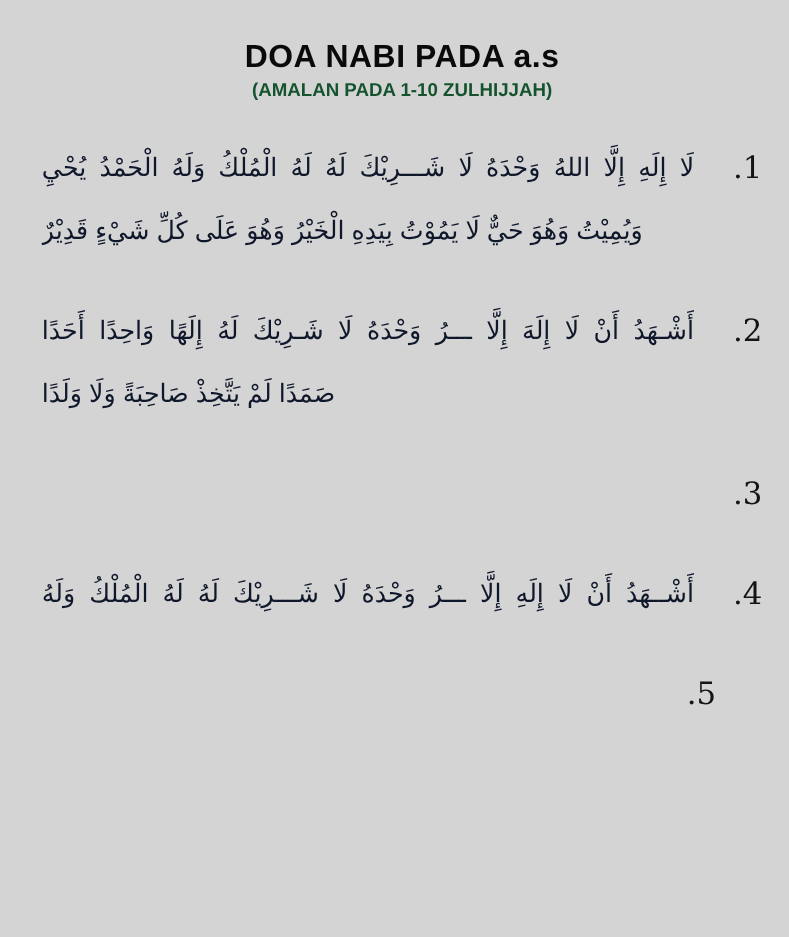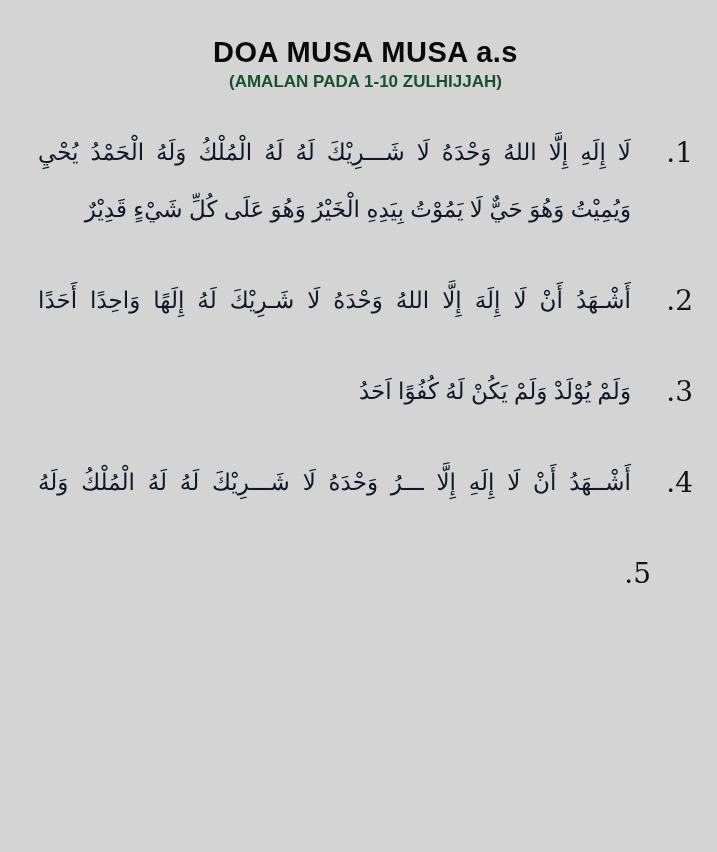--- a/index.html
+++ b/index.html
@@ -69,59 +69,59 @@
   .arabic-line {
     white-space: nowrap;
     overflow-x: clip;
     overflow-y: visible;
   }
   .arabic-line.stretch {
     text-align: justify;
     text-align-last: justify;
   }
   .arabic-line.tail {
-    text-align: right;
+    text-align: left;
   }
   .prayer-item.indented {
     margin-right: 42px;
     margin-top: 12px;
     margin-bottom: 0;
   }
 </style>
 </head>
 <body style="background: rgb(212, 212, 212);">
 
 <div class="page">
 
   <div class="header">
-    <div class="doc-title">DOA MUSA MUSA a.s</div>
+    <div class="doc-title">DOA NABI PADA a.s</div>
     <div class="doc-subtitle">(AMALAN PADA 1-10 ZULHIJJAH)</div>
   </div>
 
   <div class="prayer-list">
 
     <div class="prayer-item">
       <div class="item-number">1.</div>
       <div class="item-text">
         <div class="arabic-line stretch">لَا إِلَهِ إِلَّا اللهُ وَحْدَهُ لَا شَـــرِيْكَ لَهُ لَهُ الْمُلْكُ وَلَهُ الْحَمْدُ يُحْيِ</div>
         <div class="arabic-line tail">وَيُمِيْتُ وَهُوَ حَيٌّ لَا يَمُوْتُ بِيَدِهِ الْخَيْرُ وَهُوَ عَلَى كُلِّ شَيْءٍ قَدِيْرٌ</div>
       </div>
     </div>
 
     <div class="prayer-item">
       <div class="item-number">2.</div>
       <div class="item-text">
-        <div class="arabic-line stretch">أَشْـهَدُ أَنْ لَا إِلَهَ إِلَّا اللهُ وَحْدَهُ لَا شَـرِيْكَ لَهُ إِلَهًا وَاحِدًا أَحَدًا</div>
+        <div class="arabic-line stretch">أَشْـهَدُ أَنْ لَا إِلَهَ إِلَّا ـــرُ وَحْدَهُ لَا شَـرِيْكَ لَهُ إِلَهًا وَاحِدًا أَحَدًا</div>
+        <div class="arabic-line tail">صَمَدًا لَمْ يَتَّخِذْ صَاحِبَةً وَلَا وَلَدًا</div>
       </div>
     </div>
 
     <div class="prayer-item">
       <div class="item-number">3.</div>
       <div class="item-text">
-        <div class="arabic-line tail">وَلَمْ يُوْلَدْ وَلَمْ يَكُنْ لَهُ كُفُوًا اَحَدُ</div>
       </div>
     </div>
 
     <div class="prayer-item">
       <div class="item-number">4.</div>
       <div class="item-text">
         <div class="arabic-line stretch">أَشْــهَدُ أَنْ لَا إِلَهِ إِلَّا ـــرُ وَحْدَهُ لَا شَـــرِيْكَ لَهُ لَهُ الْمُلْكُ وَلَهُ</div>
       </div>
     </div>
 

